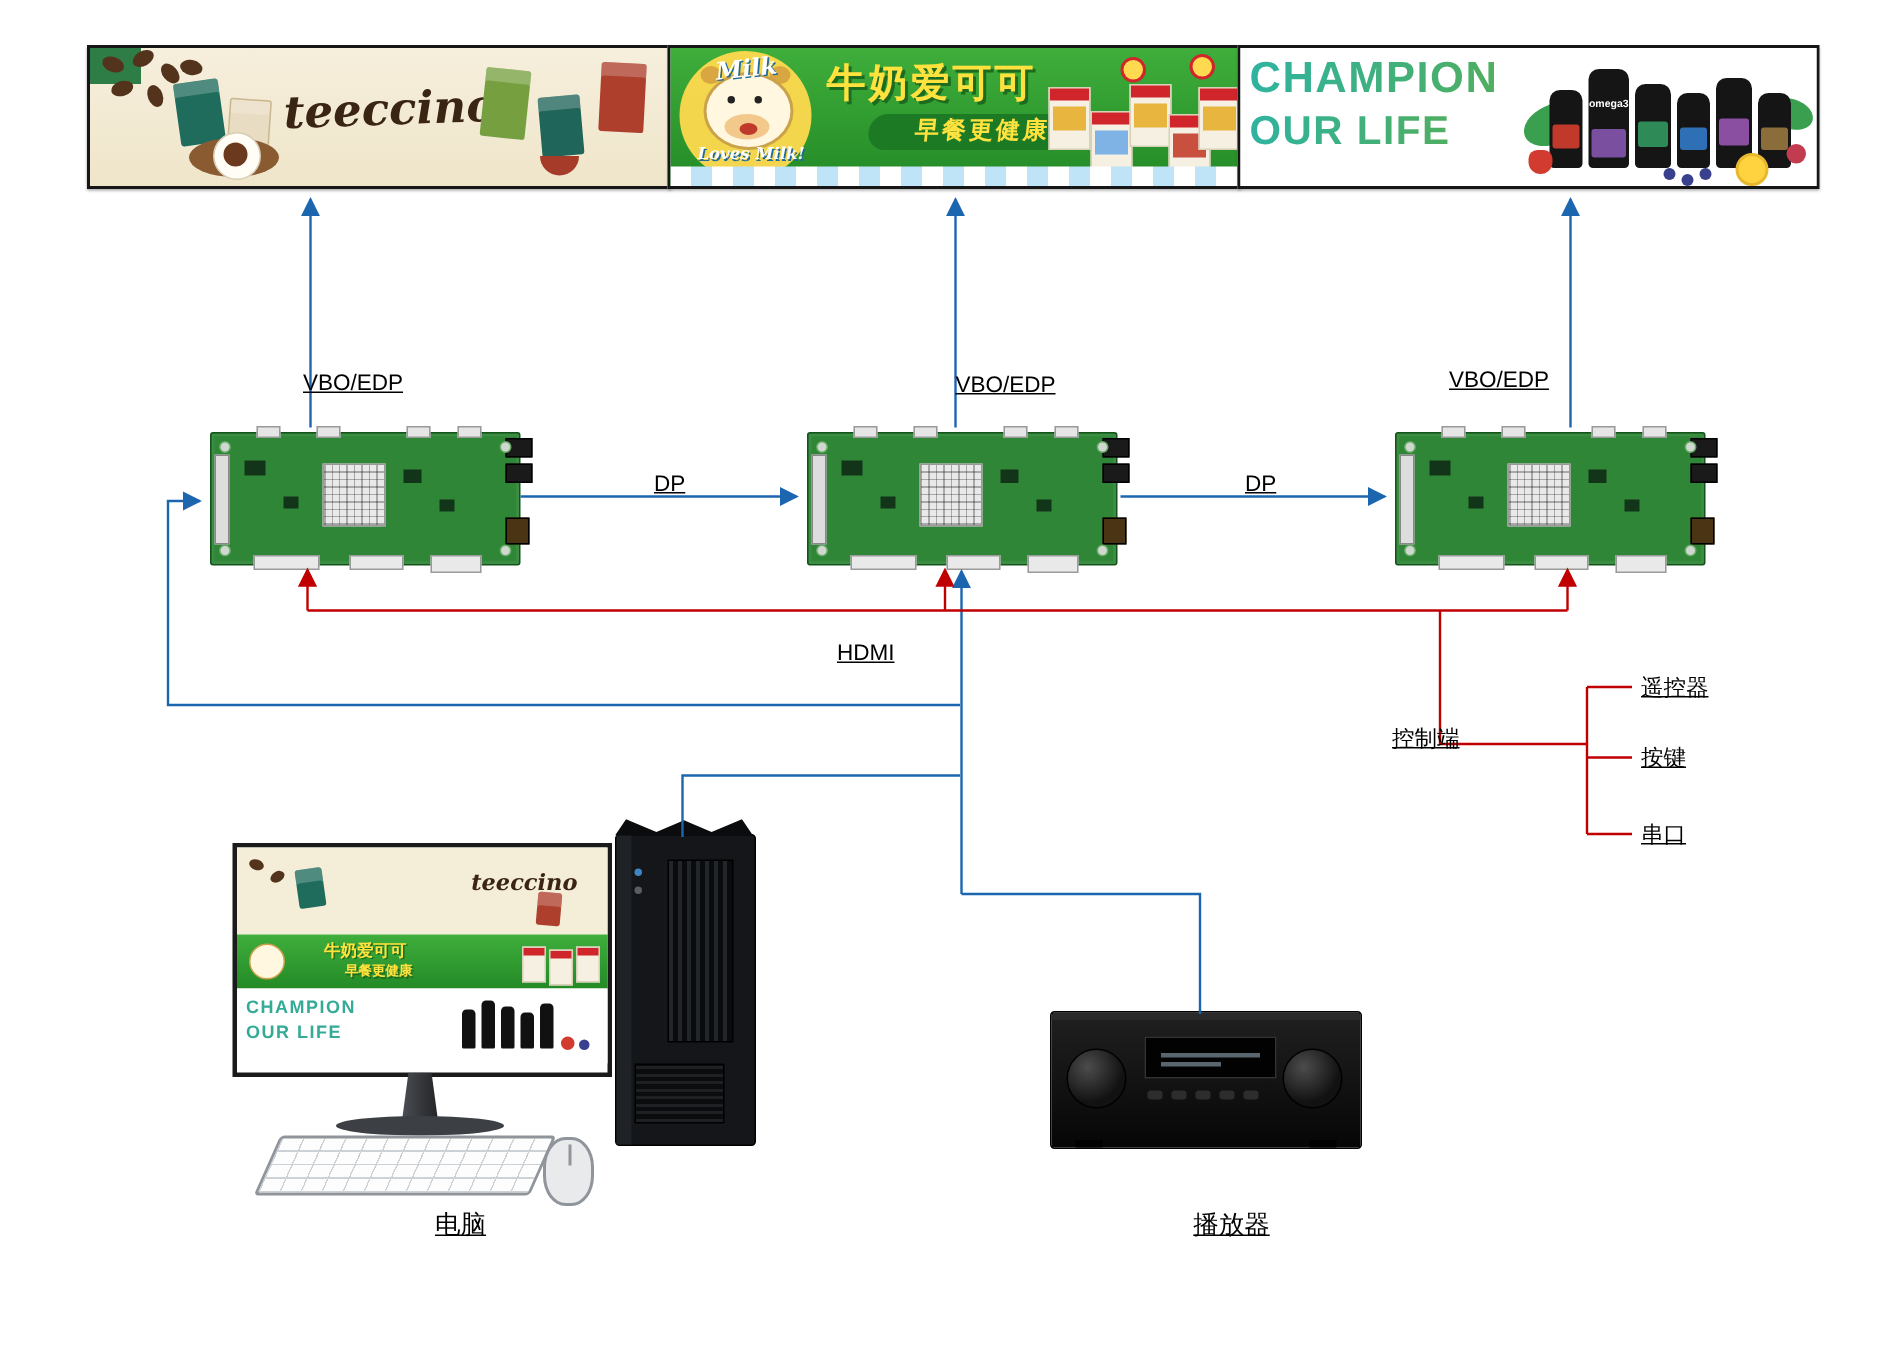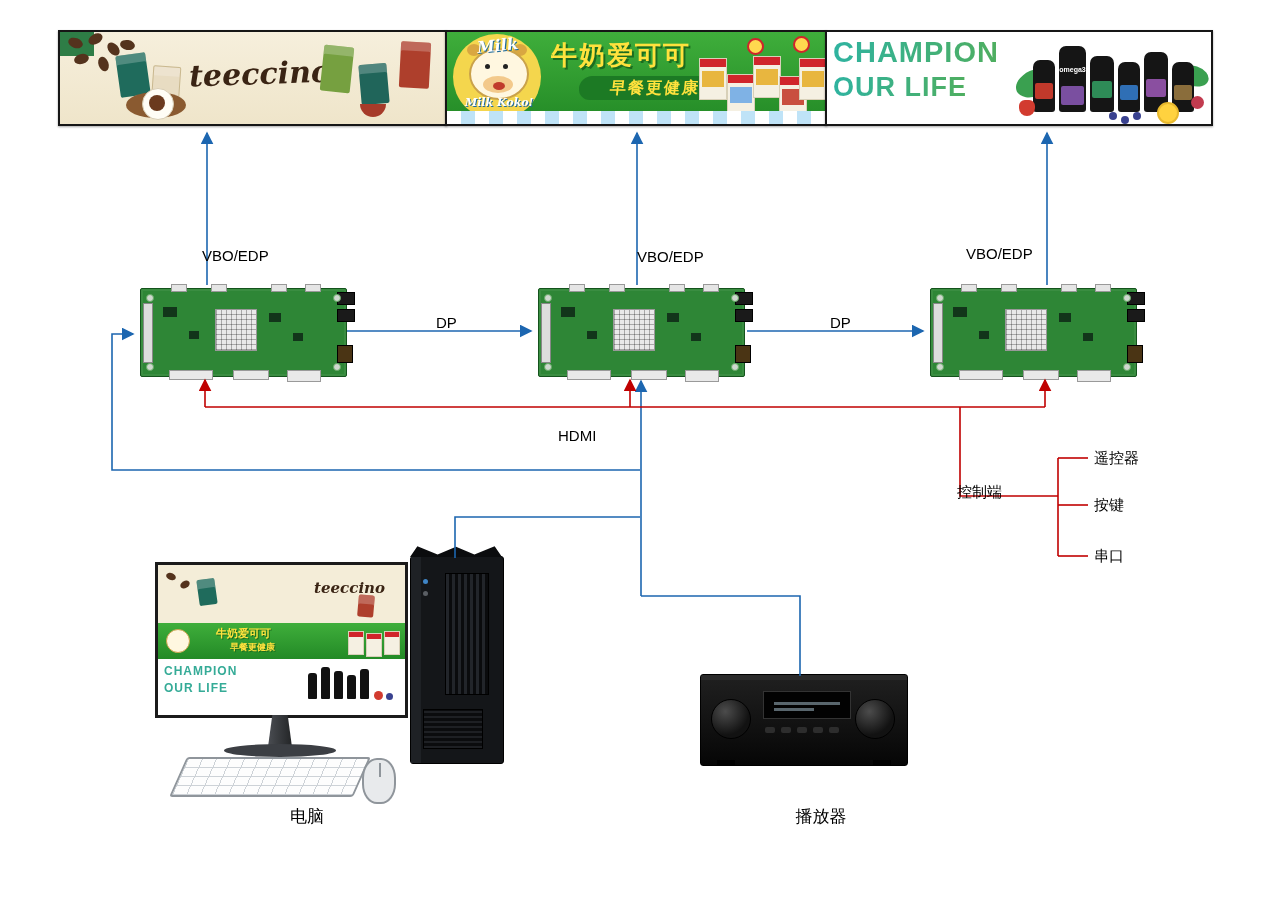--- a/index.html
+++ b/index.html
@@ -92,21 +92,21 @@
 
   
   .player{position:absolute;left:700px;top:674px;width:206px;height:90px;background:linear-gradient(180deg,#202020,#060606);border:1px solid #000;border-radius:3px;}
   .player .lip{position:absolute;left:0;right:0;top:0;height:5px;background:#2a2a2a;border-radius:3px 3px 0 0;}
   .player .knob{position:absolute;top:24px;width:38px;height:38px;border-radius:50%;background:radial-gradient(circle at 35% 30%,#4c4c4c,#121212 65%);border:1px solid #000;}
   .player .disp{position:absolute;left:62px;top:16px;width:86px;height:26px;background:#020202;border:1px solid #333;}
   .player .disp i{position:absolute;left:10px;top:10px;width:66px;height:3px;background:#6f7f88;opacity:.8;}
   .player .btn{position:absolute;top:52px;width:10px;height:6px;background:#2d2d2d;border-radius:2px;}
   .player .foot{position:absolute;bottom:0;width:18px;height:5px;background:#000;}
 
-  svg.wires{position:absolute;left:0;top:0;z-index:6;pointer-events:none;} .z2{z-index:2;} .z4{z-index:4;} .z7{z-index:7;}
+  svg.wires{position:absolute;left:0;top:0;z-index:6;pointer-events:none;} .z2{z-index:2;} .z4{z-index:4;} .z7{z-index:7;text-decoration:underline;}
 </style>
 </head>
 <body>
 
 <div class="canvas">
 
   <div class="display z2" style="left:58px;width:385px;">
     <div class="screen t-screen">
       <div class="t-badge"></div>
       <div>
@@ -134,21 +134,21 @@
     <div class="screen k-screen">
       <div class="k-sun"></div>
       <i class="k-ear" style="left:20px;top:12px;"></i>
       <i class="k-ear" style="left:66px;top:12px;"></i>
       <div class="k-cow"></div>
       <i class="k-eye" style="left:38px;top:32px;"></i>
       <i class="k-eye" style="left:56px;top:32px;"></i>
       <div class="k-muzzle"></div>
       <div class="k-mouth"></div>
       <div class="k-milk">Milk</div>
-      <div class="k-loves">Milk Koko!</div>
+      <div class="k-loves">Loves Milk!</div>
       <div class="k-headline">牛奶爱可可</div>
       <div class="k-ribbon">早餐更健康</div>
       <div>
         <div class="k-cereal" style="left:252px;top:26px;">
             <i></i>
             <u style="background:#e8b63f;"></u>
           </div>
         <div class="k-cereal" style="left:280px;top:42px;">
             <i></i>
             <u style="background:#7fb2e5;"></u>
@@ -309,21 +309,21 @@
       <path d="M1058,556 L1088,556"></path>
     </g>
   </svg>
 
   <div class="lbl-line z7" style="left:202px;top:247px;">VBO/EDP</div>
   <div class="lbl-line z7" style="left:637px;top:248px;">VBO/EDP</div>
   <div class="lbl-line z7" style="left:966px;top:245px;">VBO/EDP</div>
   <div class="lbl-line z7" style="left:436px;top:314px;">DP</div>
   <div class="lbl-line z7" style="left:830px;top:314px;">DP</div>
   <div class="lbl-line z7" style="left:558px;top:427px;">HDMI</div>
-  <div class="lbl-line z7" style="left:957px;top:483px;text-align:right;">控制端</div>
+  <div class="lbl-line z7" style="left:928px;top:483px;text-align:right;">控制端</div>
   <div class="lbl-line z7" style="left:1094px;top:449px;">遥控器</div>
   <div class="lbl-line z7" style="left:1094px;top:496px;">按键</div>
   <div class="lbl-line z7" style="left:1094px;top:547px;">串口</div>
 
   <div class="mon-screen z2">
     <div class="m-row1">
       <i class="bean" style="left:8px;top:8px;width:10px;height:7px;transform:rotate(20deg);"></i>
       <i class="bean" style="left:22px;top:16px;width:10px;height:7px;transform:rotate(-30deg);"></i>
       <div class="t-box" style="left:40px;top:14px;width:18px;height:26px;background:#1f6b5c;transform:rotate(-8deg);"></div>
       <div class="t-box" style="left:200px;top:30px;width:16px;height:22px;background:#ae3f2c;transform:rotate(5deg);"></div>

